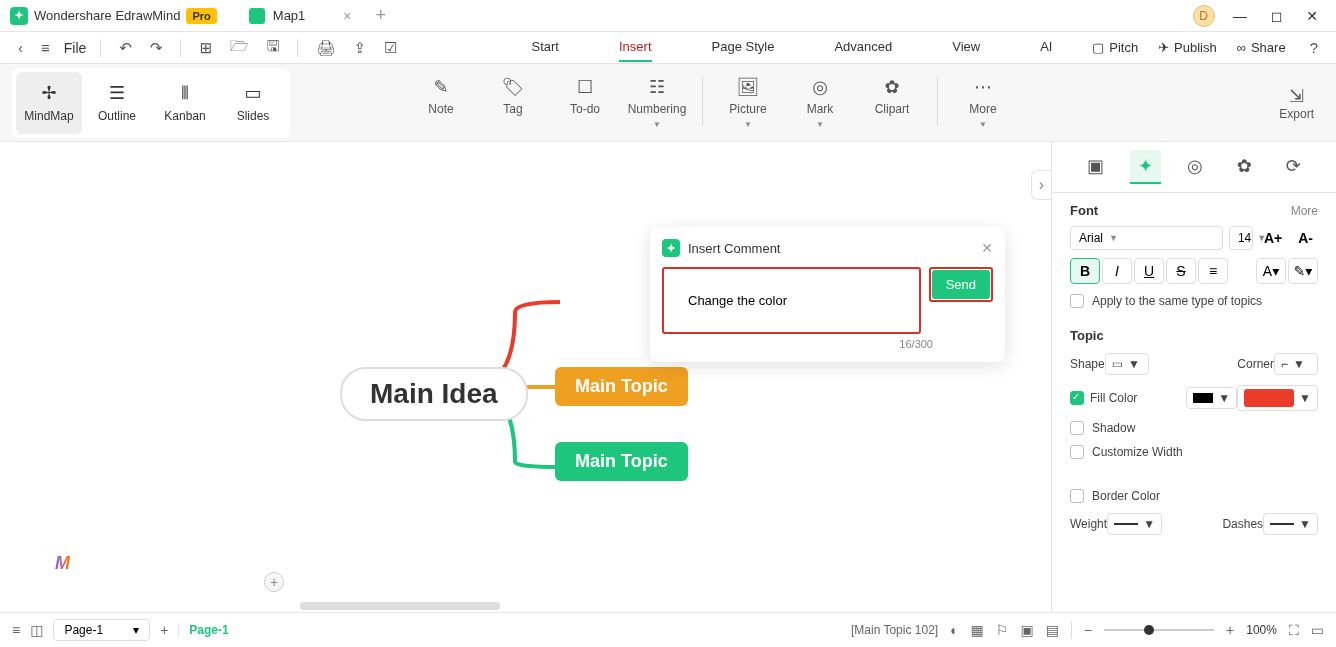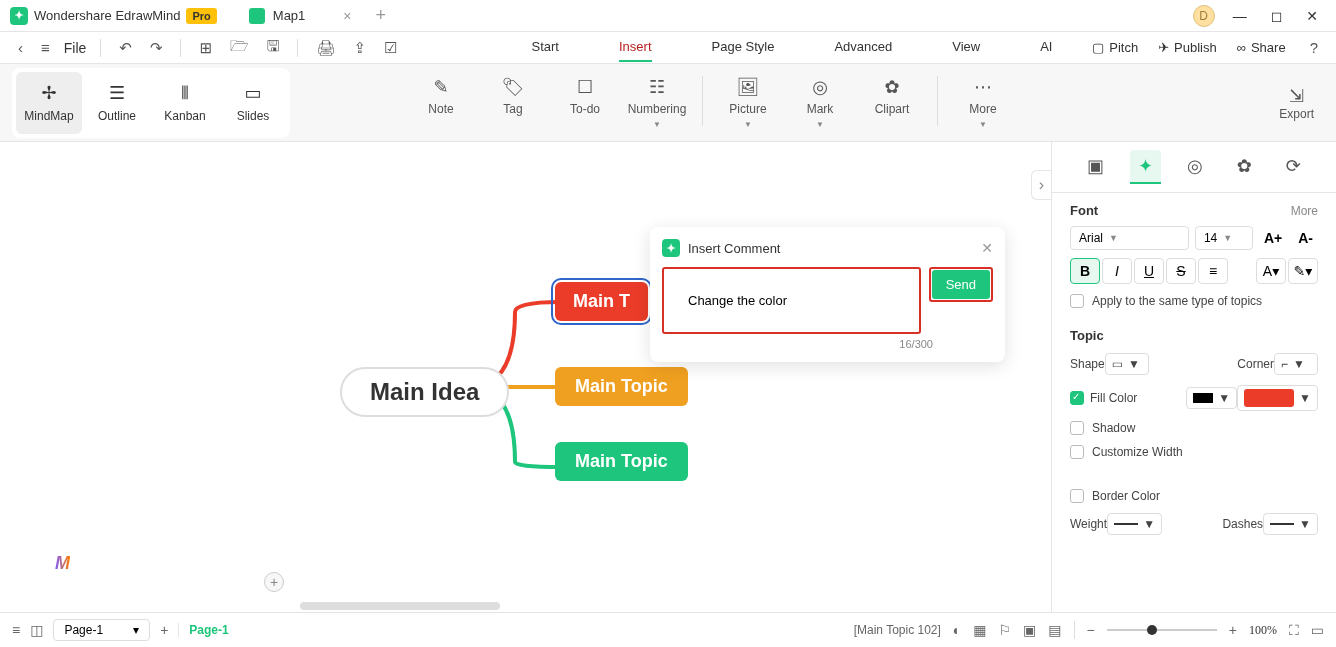--- a/index.html
+++ b/index.html
@@ -41,21 +41,21 @@
 .ribbon-tools { display: flex; gap: 10px; margin-left: 120px; }
 .ribbon-tool { display: flex; flex-direction: column; align-items: center; width: 62px; cursor: pointer; gap: 4px; }
 .ribbon-tool-icon { font-size: 18px; color: #555; }
 .ribbon-tool-label { font-size: 12px; color: #555; }
 .ribbon-dropdown-arrow { font-size: 8px; color: #888; }
 .ribbon-sep { width: 1px; height: 50px; background: #ddd; margin: 0 4px; }
 .ribbon-export { margin-left: auto; display: flex; flex-direction: column; align-items: center; cursor: pointer; padding-right: 10px; }
 
 
 .canvas-area { position: absolute; top: 142px; left: 0; right: 285px; bottom: 35px; background: #fff; overflow: hidden; }
-.main-idea { position: absolute; left: 340px; top: 225px; background: #fff; border: 2px solid #ddd; border-radius: 26px; padding: 9px 28px; font-size: 24px; font-weight: 600; color: #333; }
+.main-idea { position: absolute; left: 340px; top: 225px; background: #fff; border: 2px solid #ddd; border-radius: 26px; padding: 9px 28px; font-size: 28px; font-weight: 600; color: #333; }
 .topic1 { position: absolute; left: 555px; top: 140px; background: #ea3c29; color: #fff; font-size: 18px; font-weight: 600; padding: 9px 18px; border-radius: 6px; outline: 2px solid #3066c9; outline-offset: 2px; }
 .topic2 { position: absolute; left: 555px; top: 225px; background: #f0a020; color: #fff; font-size: 18px; font-weight: 600; padding: 9px 20px; border-radius: 6px; }
 .topic3 { position: absolute; left: 555px; top: 300px; background: #1dc67c; color: #fff; font-size: 18px; font-weight: 600; padding: 9px 20px; border-radius: 6px; }
 .branch { position: absolute; }
 .add-btn { position: absolute; left: 264px; top: 430px; width: 20px; height: 20px; border: 1px solid #ccc; border-radius: 50%; display: flex; align-items: center; justify-content: center; color: #888; font-size: 14px; background: #f7f7f7; }
 .watermark { position: absolute; left: 55px; bottom: 38px; font-size: 18px; font-weight: bold; font-style: italic; background: linear-gradient(90deg, #7b5cff, #ff7b00); -webkit-background-clip: text; -webkit-text-fill-color: transparent; }
 .hscroll { position: absolute; bottom: 2px; left: 300px; width: 200px; height: 8px; background: #ddd; border-radius: 4px; }
 
 
 .comment-popup { position: absolute; left: 650px; top: 227px; width: 355px; background: #fff; border-radius: 8px; box-shadow: 0 4px 18px rgba(0,0,0,0.12); padding: 12px; z-index: 10; }
@@ -75,21 +75,21 @@
 .panel-tabs { display: flex; justify-content: space-around; padding: 8px 18px; border-bottom: 1px solid #e5e5e5; }
 .panel-tab { font-size: 18px; color: #555; cursor: pointer; padding: 5px 8px; }
 .panel-tab.active { color: #1dc67c; background: #e6f8f0; border-bottom: 2px solid #1dc67c; border-radius: 4px 4px 0 0; }
 .panel-section { padding: 10px 18px; }
 .section-header { display: flex; justify-content: space-between; align-items: center; font-size: 13px; font-weight: 600; color: #333; }
 .more-link { font-size: 12px; color: #888; font-weight: normal; cursor: pointer; }
 .font-row { display: flex; gap: 6px; margin-top: 8px; align-items: center; }
 .select-box { border: 1px solid #ddd; border-radius: 4px; padding: 4px 8px; font-size: 12px; background: #fff; display: flex; align-items: center; gap: 6px; cursor: pointer; }
 .select-box .arrow { font-size: 9px; color: #888; }
 .font-select { flex: 1; }
-.size-select { width: 58px; }
+.size-select { width: 24px; }
 .icon-btn-sm { font-size: 14px; font-weight: bold; cursor: pointer; padding: 3px 5px; }
 .format-row { display: flex; gap: 2px; margin-top: 8px; align-items: center; }
 .fmt-btn { width: 30px; height: 26px; border: 1px solid #ddd; border-radius: 4px; display: flex; align-items: center; justify-content: center; font-size: 14px; cursor: pointer; background: #fff; }
 .fmt-btn.active { background: #e6f8f0; border-color: #1dc67c; }
 .fmt-gap { flex: 1; }
 .checkbox-row { display: flex; align-items: center; gap: 8px; margin-top: 10px; font-size: 12px; color: #444; }
 .checkbox { width: 14px; height: 14px; border: 1px solid #bbb; border-radius: 3px; }
 .checkbox.checked { background: #1dc67c; border-color: #1dc67c; position: relative; }
 .checkbox.checked::after { content: "✓"; color: #fff; font-size: 10px; position: absolute; left: 1px; top: -1px; }
 .prop-row { display: flex; align-items: center; justify-content: space-between; margin-top: 10px; font-size: 12px; color: #444; }
@@ -102,21 +102,21 @@
 
 .statusbar { position: absolute; bottom: 0; left: 0; right: 0; height: 35px; border-top: 1px solid #e5e5e5; display: flex; align-items: center; padding: 0 12px; gap: 10px; background: #fff; font-size: 12px; }
 .status-icon { color: #666; cursor: pointer; font-size: 14px; }
 .page-select { border: 1px solid #ddd; border-radius: 4px; padding: 3px 10px; display: flex; gap: 30px; align-items: center; cursor: pointer; }
 .page-tab { color: #1dc67c; font-weight: 600; padding: 0 10px; border-left: 1px solid #e5e5e5; }
 .status-right { margin-left: auto; display: flex; align-items: center; gap: 12px; }
 .selection-info { color: #666; }
 .status-sep { width: 1px; height: 18px; background: #ddd; }
 .zoom-slider { width: 110px; height: 2px; background: #ccc; position: relative; }
 .zoom-thumb { position: absolute; left: 40px; top: -4px; width: 10px; height: 10px; background: #333; border-radius: 50%; }
-.zoom-val { color: #333; font-family: Liberation Serif, serif; }
+.zoom-val { color: #333; }
 </style>
 </head>
 <body>
 
 <div class="titlebar">
   <div class="app-tab">
     <div class="app-logo">✦</div>
     <span class="app-name">Wondershare EdrawMind</span>
     <span class="pro-badge">Pro</span>
   </div>
@@ -243,21 +243,20 @@
   </div>
 </div>
 
 <div class="canvas-area">
   <svg class="branch" style="left:470px;top:155px" width="100" height="175">
     <path d="M0 90 Q45 90 45 15 Q45 5 90 5" stroke="#ea3c29" stroke-width="4" fill="none"></path>
     <path d="M0 90 L90 90" stroke="#f0a020" stroke-width="4" fill="none"></path>
     <path d="M0 90 Q45 90 45 165 Q45 170 90 170" stroke="#1dc67c" stroke-width="4" fill="none"></path>
   </svg>
   <div class="main-idea">Main Idea</div>
-  <div class="topic1">Main T</div>
   <div class="topic2">Main Topic</div>
   <div class="topic3">Main Topic</div>
   <div class="add-btn">+</div>
   <div class="watermark">M</div>
   <div class="hscroll"></div>
 </div>
 
 <div class="comment-popup">
   <div class="comment-header">
     <div class="app-logo">✦</div>

